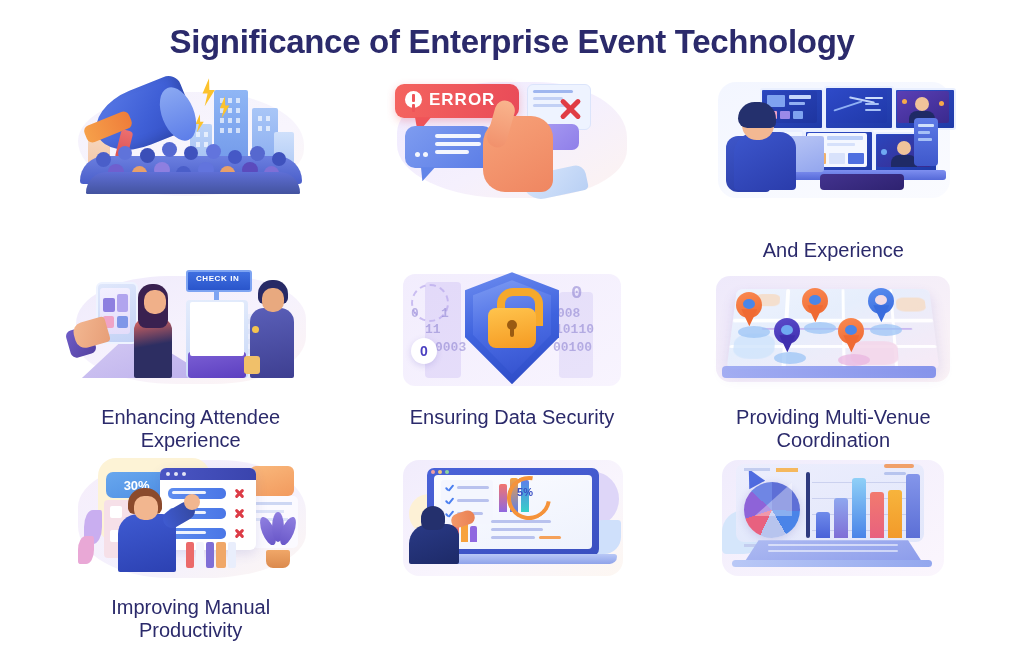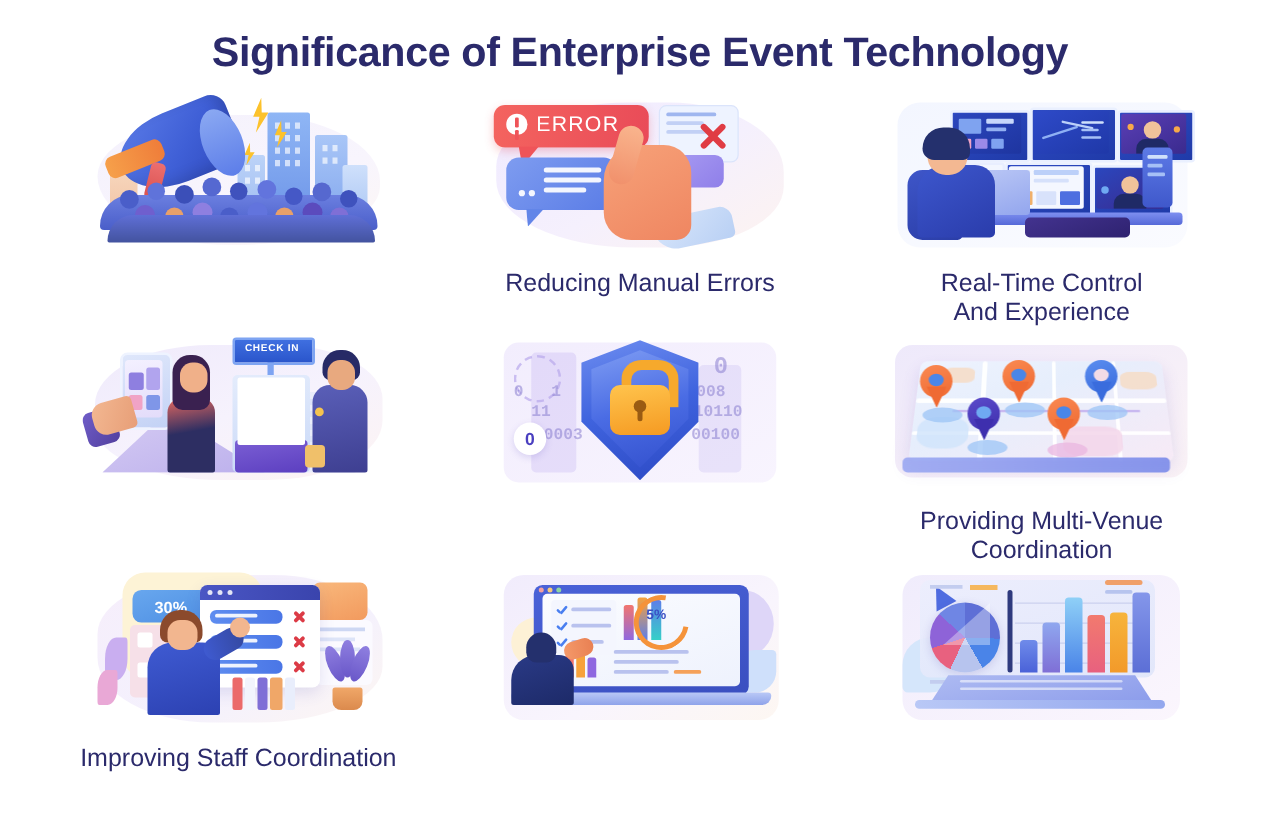--- a/index.html
+++ b/index.html
@@ -112,21 +112,21 @@
 
   
   .a2-bg { left: 10px; top: 8px; width: 230px; height: 116px;
     background: linear-gradient(150deg,#efeaff 0%,#f5f0fd 55%,#fdf3f0 100%);
     border-radius: 46% 40% 42% 48% / 44% 48% 42% 46%; }
   .a2-err { position:absolute; left: 8px; top: 10px; width: 124px; height: 34px;
     background: linear-gradient(100deg,#f4645f,#e94b58); border-radius: 9px;
     box-shadow: 0 3px 8px rgba(233,75,88,.3); }
   .a2-errtail { position:absolute; left: 28px; top: 43px; width: 16px; height: 16px;
     background: #ef5459; clip-path: polygon(0 0, 100% 0, 18% 100%); }
-  .a2-errtxt { position:absolute; left: 42px; top: 16px; font-size: 17px; font-weight: normal;
+  .a2-errtxt { position:absolute; left: 42px; top: 16px; font-size: 17px; font-weight: bold;
     color: #ffffff; letter-spacing: 1px; }
   .a2-warn { position:absolute; left: 18px; top: 17px; width: 17px; height: 17px;
     border-radius: 50%; background: #fff; }
   .a2-warn::after { content:""; position:absolute; left: 7px; top: 3px; width: 3px; height: 8px;
     background:#ef5459; border-radius:1px; box-shadow: 0 10px 0 0 #ef5459; }
   .a2-bub { position:absolute; left: 18px; top: 52px; width: 88px; height: 42px;
     background: linear-gradient(140deg,#7e9cf0,#5a7ce6); border-radius: 10px; }
   .a2-bubtail { position:absolute; left: 34px; top: 93px; width: 14px; height: 14px;
     background: #6285e8; clip-path: polygon(0 0, 100% 0, 10% 100%); }
   .a2-line { position:absolute; background: rgba(255,255,255,.92); border-radius: 2px; }
@@ -437,21 +437,20 @@
         <div class="a2-bubtail"></div>
         <div class="a2-line" style="left:48px;top:60px;width:46px;height:4px"></div>
         <div class="a2-line" style="left:48px;top:68px;width:46px;height:4px"></div>
         <div class="a2-line" style="left:48px;top:76px;width:34px;height:4px"></div>
         <div class="a2-line" style="left:28px;top:78px;width:5px;height:5px;border-radius:50%"></div>
         <div class="a2-line" style="left:36px;top:78px;width:5px;height:5px;border-radius:50%"></div>
         <div class="a2-cuff"></div>
         <div class="a2-hand"></div>
         <div class="a2-finger"></div>
       </div>
-      <div class="cell-label">Reducing Manual Errors</div>
     </div>
 
     <div class="cell">
       <div class="art">
         <div class="a3-bg sh" style="border-radius:18px"></div>
         <div class="mon" style="left:52px;top:14px;width:60px;height:38px"></div>
         <div class="mon-in" style="left:55px;top:17px;width:54px;height:32px;background:linear-gradient(150deg,#2b46bd,#1e35a0)">
           <div class="m-line" style="left:4px;top:4px;width:18px;height:12px;background:#7fa3f0"></div>
           <div class="m-line" style="left:26px;top:4px;width:22px;height:4px;background:#c7d7fb"></div>
           <div class="m-line" style="left:26px;top:11px;width:16px;height:3px;background:#93b0f2"></div>
@@ -502,21 +501,21 @@
         <div class="m-line" style="left:210px;top:64px;width:14px;height:3px;background:#a6c0f6"></div>
         <div class="a3-desk"></div>
         <div class="a3-kb"></div>
         <div class="a3-laptop"></div>
         <div class="a3-chair"></div>
         <div class="a3-person-body"></div>
         <div class="a3-person-head"></div>
         <div class="a3-person-hair"></div>
       </div>
       <div class="cell-label">
-        <span>Real-Time Control</span><br>
+        <br>
         <span>And Experience</span>
       </div>
     </div>
 
     <div class="cell">
       <div class="art">
         <div class="blob a4-bg sh"></div>
         <div class="a4-hill"></div>
         <div class="sh" style="left:156px;top:50px;width:64px;height:64px;background:repeating-linear-gradient(180deg,#e9ecfb 0 5px,#dde3f8 5px 10px);border-radius:3px"></div>
         <div class="a4-signpost"></div>
@@ -557,20 +556,21 @@
         <div class="a4-arm"></div>
         <div class="a4-w-body"></div>
         <div class="a4-w-hair"></div>
         <div class="a4-w-face"></div>
         <div class="a4-m-body"></div>
         <div class="a4-m-hair"></div>
         <div class="a4-m-face"></div>
         <div class="sh" style="left:186px;top:62px;width:7px;height:7px;border-radius:50%;background:#f5c34f"></div>
         <div class="sh" style="left:178px;top:92px;width:16px;height:18px;background:#f0c06a;border-radius:3px"></div>
       </div>
+      <div class="cell-label">Enhancing Attendee Experience</div>
     </div>
 
     <div class="cell">
       <div class="art">
         <div class="a5-bg sh"></div>
         <div class="sh" style="left:38px;top:18px;width:36px;height:96px;background:rgba(186,170,240,.28);border-radius:4px"></div>
         <div class="sh" style="left:172px;top:28px;width:34px;height:86px;background:rgba(186,170,240,.24);border-radius:4px"></div>
         <div class="a5-dots"></div>
         <div class="a5-bits" style="left:24px;top:42px">0</div>
         <div class="a5-bits" style="left:54px;top:42px">1</div>
@@ -580,20 +580,21 @@
         <div class="a5-bits" style="left:168px;top:58px">10110</div>
         <div class="a5-bits" style="left:166px;top:76px">00100</div>
         <div class="a5-bits" style="left:184px;top:18px;font-size:19px">0</div>
         <div class="a5-zero">0</div>
         <div class="a5-shield"></div>
         <div class="a5-shield-in"></div>
         <div class="a5-lockshackle"></div>
         <div class="a5-lockbody"></div>
         <div class="a5-keyhole"></div>
       </div>
+      <div class="cell-label">Ensuring Data Security</div>
     </div>
 
     <div class="cell">
       <div class="art">
         <div class="a6-bg sh"></div>
         <div class="a6-map">
           <div class="a6-road" style="left:0;top:34px;width:202px;height:4px"></div>
           <div class="a6-road" style="left:0;top:62px;width:202px;height:3px"></div>
           <div class="a6-road" style="left:52px;top:0;width:4px;height:86px"></div>
           <div class="a6-road" style="left:110px;top:0;width:3px;height:86px"></div>
@@ -680,21 +681,21 @@
         <div class="a7-leaf" style="left:216px;top:62px;transform:rotate(22deg)"></div>
         <div class="a7-pot"></div>
         <div class="a7-books" style="left:120px;top:88px;width:8px;height:26px;background:#eb6a6a"></div>
         <div class="a7-books" style="left:130px;top:88px;width:8px;height:26px;background:#f2f4fd"></div>
         <div class="a7-books" style="left:140px;top:88px;width:8px;height:26px;background:#7f6fd6"></div>
         <div class="a7-books" style="left:150px;top:88px;width:10px;height:26px;background:#f0a768"></div>
         <div class="a7-books" style="left:162px;top:88px;width:8px;height:26px;background:#e9eefc"></div>
         <div class="sh" style="left:18px;top:56px;width:18px;height:34px;background:#c9aef0;border-radius:50% 10% 50% 10%"></div>
         <div class="sh" style="left:12px;top:82px;width:16px;height:28px;background:#e9a8d6;border-radius:50% 10% 50% 10%"></div>
       </div>
-      <div class="cell-label">Improving Staff Coordination</div>
+      <div class="cell-label">Improving Manual Productivity</div>
     </div>
 
     <div class="cell">
       <div class="art">
         <div class="a8-bg sh"></div>
         <div class="sh" style="left:22px;top:40px;width:40px;height:40px;background:#fdf1d6;border-radius:50%"></div>
         <div class="sh" style="left:182px;top:18px;width:50px;height:54px;background:#ded6f8;border-radius:50%"></div>
         <div class="sh" style="left:200px;top:66px;width:34px;height:34px;background:#cfe0fb;border-radius:50% 10% 50% 10%"></div>
         <div class="a8-screen"></div>
         <div class="a8-inner"></div>

